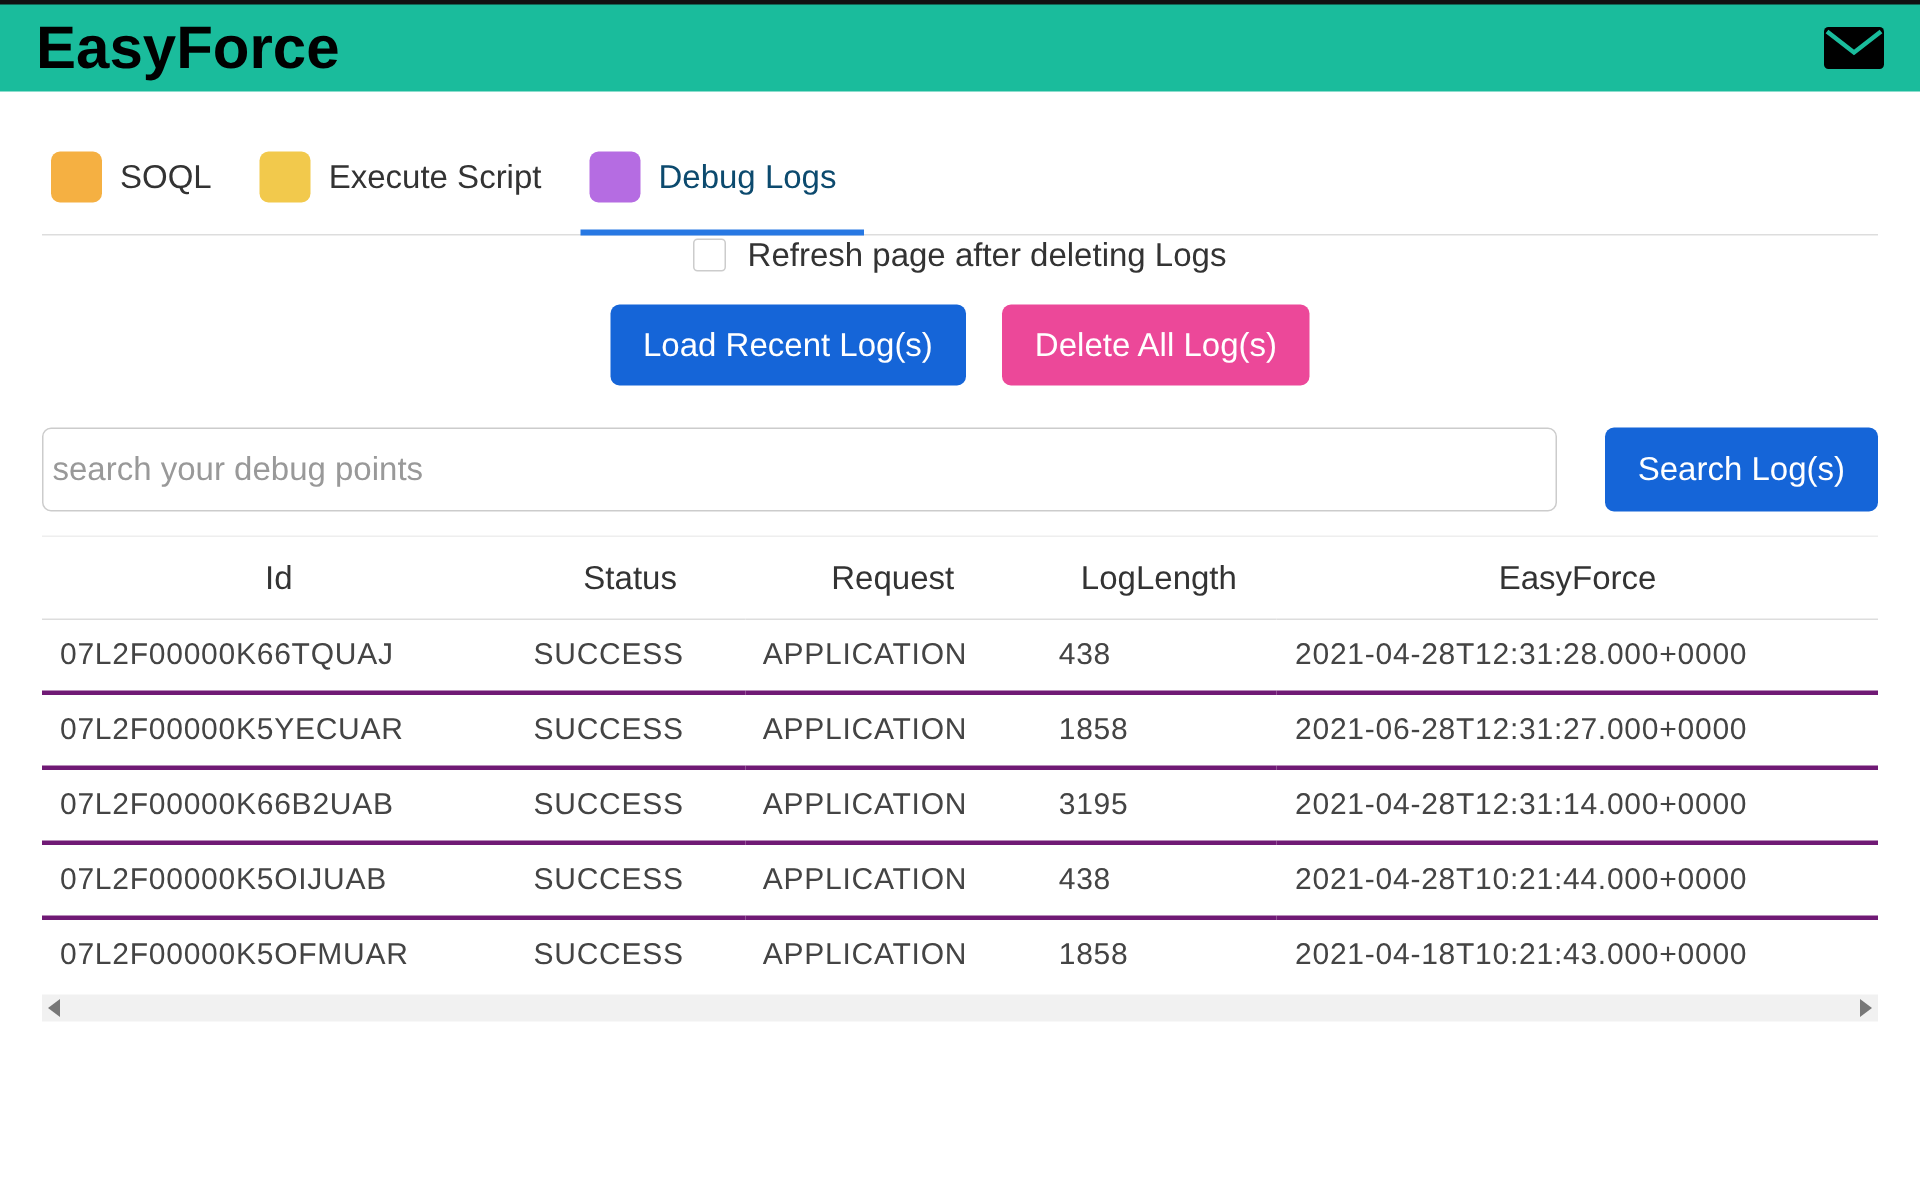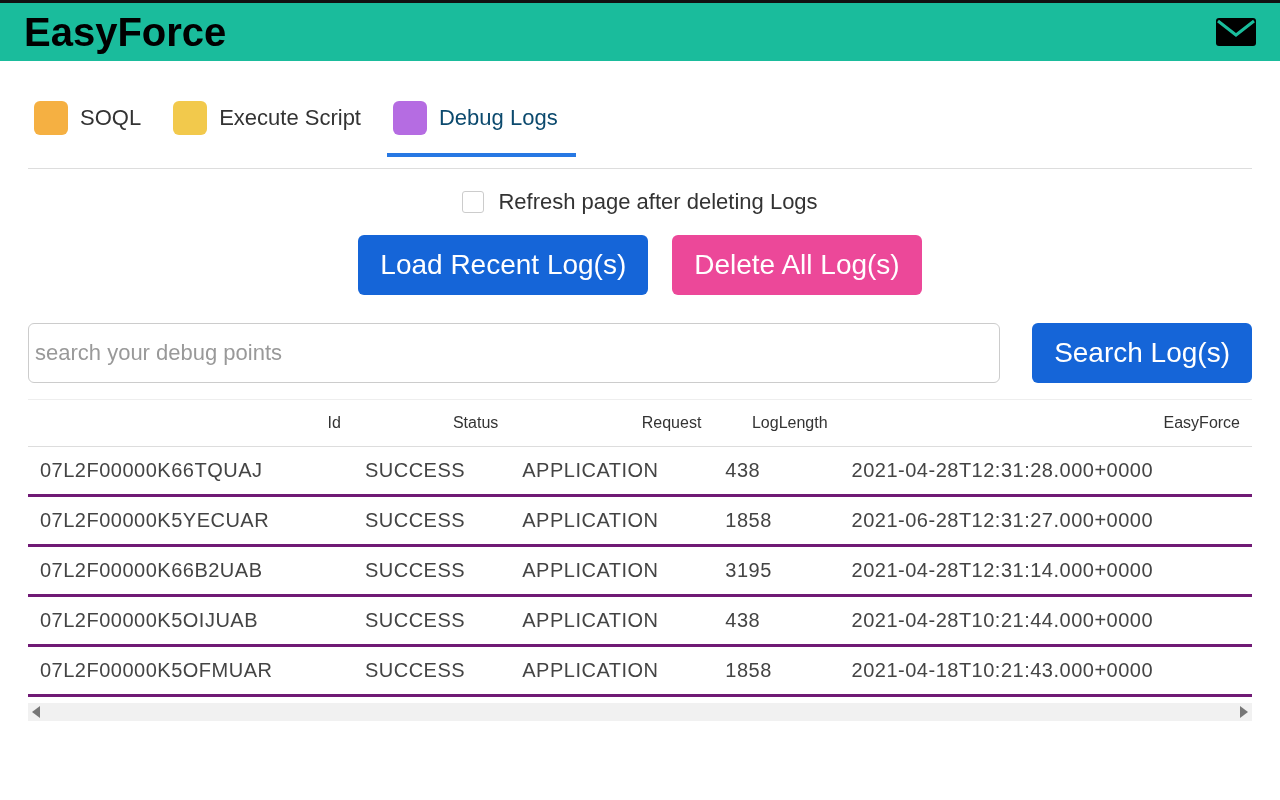--- a/index.html
+++ b/index.html
@@ -31,22 +31,21 @@
     position: relative;
   }
   .mail-icon svg { display: block; }
   .content {
     padding: 30px 28px 0 28px;
   }
   .tabs {
     display: flex;
     gap: 8px;
     border-bottom: 1px solid #ddd;
-    padding-bottom: 12px;
-    margin-bottom: 20px;
+    padding-bottom: 0;
   }
   .tab {
     display: flex;
     align-items: center;
     gap: 12px;
     padding: 10px 18px 18px 6px;
     cursor: pointer;
     border-bottom: 4px solid transparent;
     margin-bottom: -1px;
     font-size: 22px;
@@ -88,21 +87,21 @@
     background: #fff;
   }
   .button-row {
     display: flex;
     gap: 24px;
   }
   .btn {
     padding: 14px 22px;
     border: none;
     border-radius: 6px;
-    font-size: 28px;
+    font-size: 22px;
     color: #fff;
     cursor: pointer;
   }
   .btn-blue { background: #1565d8; }
   .btn-red  { background: #ec4899; }
   .search-row {
     display: flex;
     gap: 32px;
     align-items: stretch;
     margin-bottom: 16px;
@@ -121,23 +120,23 @@
     max-height: 300px;
     border-top: 1px solid #eee;
   }
   table {
     width: 100%;
     border-collapse: collapse;
     font-size: 20px;
     color: #444;
   }
   th {
-    text-align: right;
+    text-align: center;
     font-weight: normal;
-    font-size: 16px;
+    font-size: 22px;
     color: #333;
     padding: 14px 12px;
     border-bottom: 1px solid #ddd;
   }
   td {
     padding: 12px 12px;
     border-bottom: 3px solid #701a75;
     letter-spacing: 0.5px;
     white-space: nowrap;
   }

